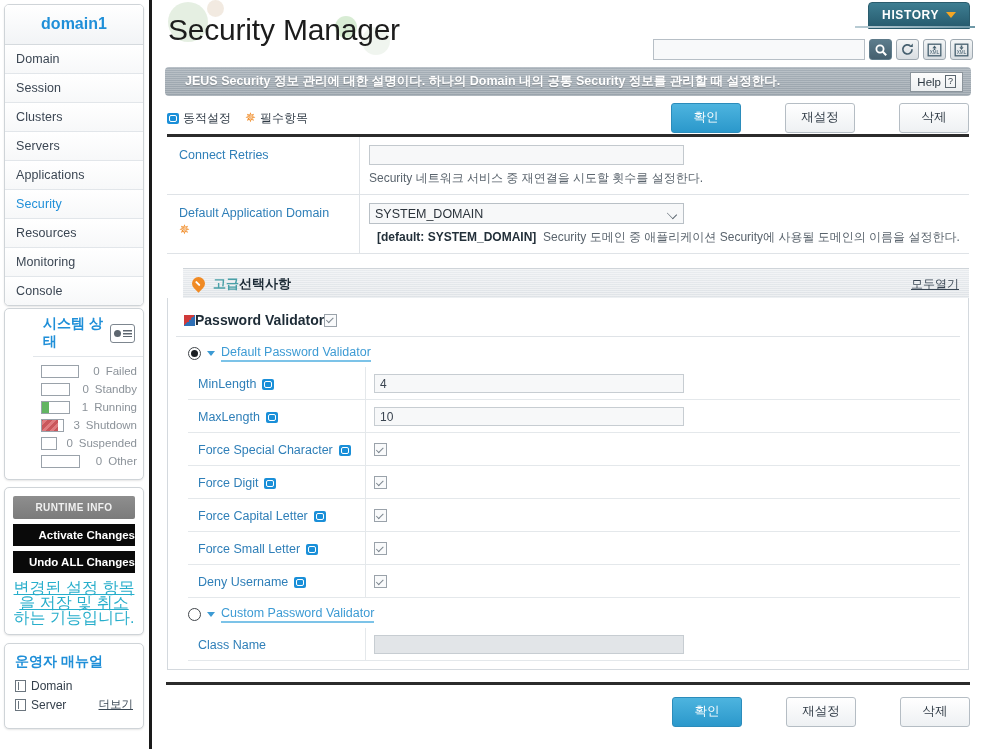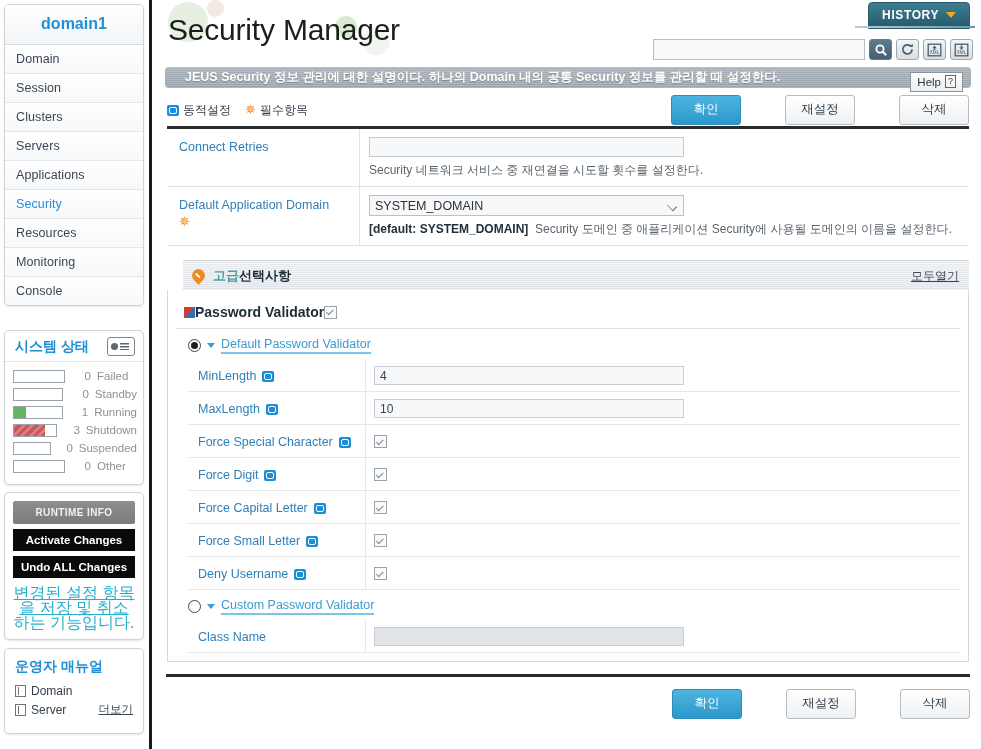--- a/index.html
+++ b/index.html
@@ -48,21 +48,21 @@
     font-size: 12.5px;
     color: #3b4653;
     border-bottom: 1px solid #e2e6ea;
     background: linear-gradient(#ffffff,#f7f8f9);
     cursor: pointer;
     letter-spacing: .1px;
   }
   .nav-item:last-child { border-bottom: none; }
   .nav-item.active { color: #1f8fd8; font-weight: normal; }
 
-  .status-card { margin-top: 24px; }
+  .status-card { margin-top: 2px; padding-left: 28px; }
   .status-head {
     display: flex;
     align-items: center;
     justify-content: space-between;
     padding: 6px 8px 5px 10px;
     border-bottom: 1px solid #e2e6ea;
   }
   .status-head-title {
     font-size: 14px; font-weight: bold; color: #1f8fd8;
   }
@@ -125,21 +125,21 @@
     padding: 6px 0;
     border: 0; border-radius: 2px;
     cursor: pointer;
     box-sizing: border-box;
   }
   .btn-dark {
     display: block; width: 100%;
     background: #0a0a0a;
     color: #ffffff;
     font-size: 11.5px; font-weight: bold;
-    text-align: center;
+    text-align: right;
     padding: 5px 0;
     border: 0;
     margin-top: 5px;
     cursor: pointer;
     box-sizing: border-box;
   }
   .hint-text {
     margin-top: 7px;
     font-size: 16px;
     color: #27aecb;
@@ -261,21 +261,21 @@
   .tool-ico.light {
     background: linear-gradient(#f3f5f6,#d9dee2);
     border-color: #9fa9b1;
   }
   .tool-ico svg { display: block; }
 
   
   .desc-band {
     position: relative;
     margin: 5px 10px 0 10px;
-    height: 21px;
+    height: 29px;
     background:
       repeating-linear-gradient(0deg, rgba(255,255,255,.22) 0 1px, rgba(0,0,0,0) 1px 2px),
       linear-gradient(#a7b0b8,#99a3ab);
     border-radius: 4px;
     display: flex; align-items: center;
   }
   .desc-text {
     color: #ffffff;
     font-size: 12.5px;
     font-weight: bold;
@@ -409,21 +409,21 @@
     width: 9px; height: 9px;
     border-right: 1.5px solid #56616b;
     border-bottom: 1.5px solid #56616b;
     transform: rotate(45deg) scale(.85,.6);
   }
   .field-note {
     margin-top: 5px;
     font-size: 12px;
     color: #5a646d;
   }
-  .field-note b { color: #2a3views; color: #23303a; }
+  .field-note b { color: #2a3views; color: #23303a; margin-left: 8px; }
 
   
   .adv-band {
     position: relative;
     margin: 14px 12px 0 28px;
     height: 29px;
     background:
       repeating-linear-gradient(0deg, rgba(255,255,255,.45) 0 1px, rgba(0,0,0,0) 1px 2px),
       linear-gradient(#e9ecef,#dfe3e7);
     border-top: 1px solid #cfd4d9;

